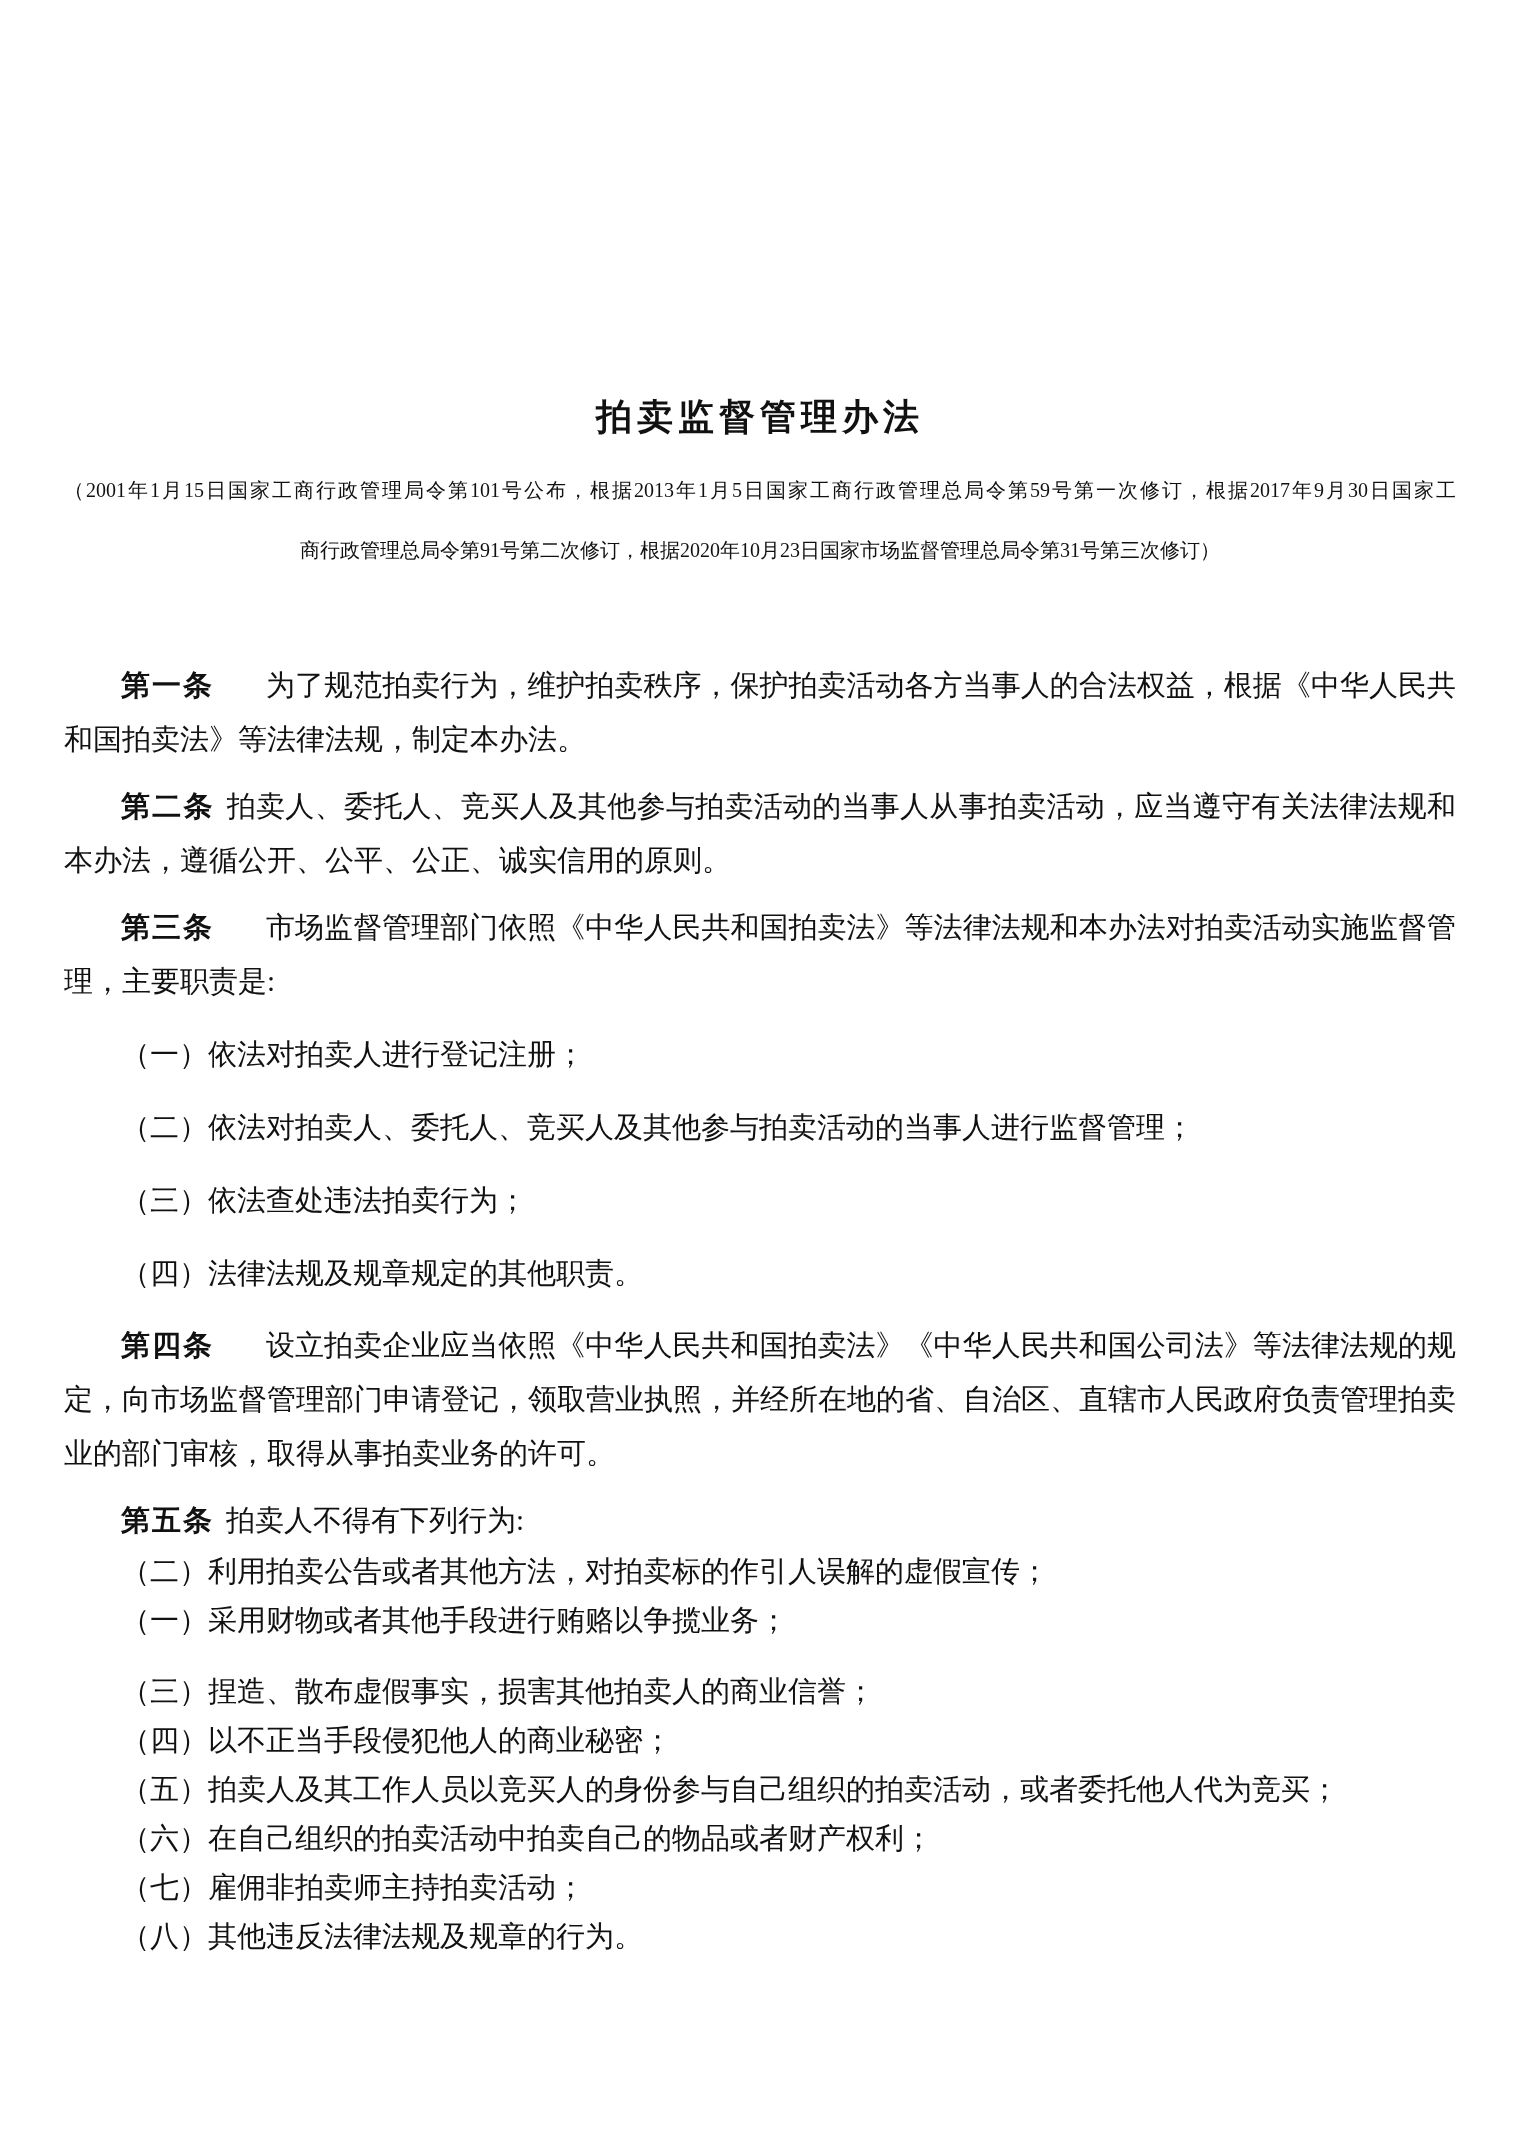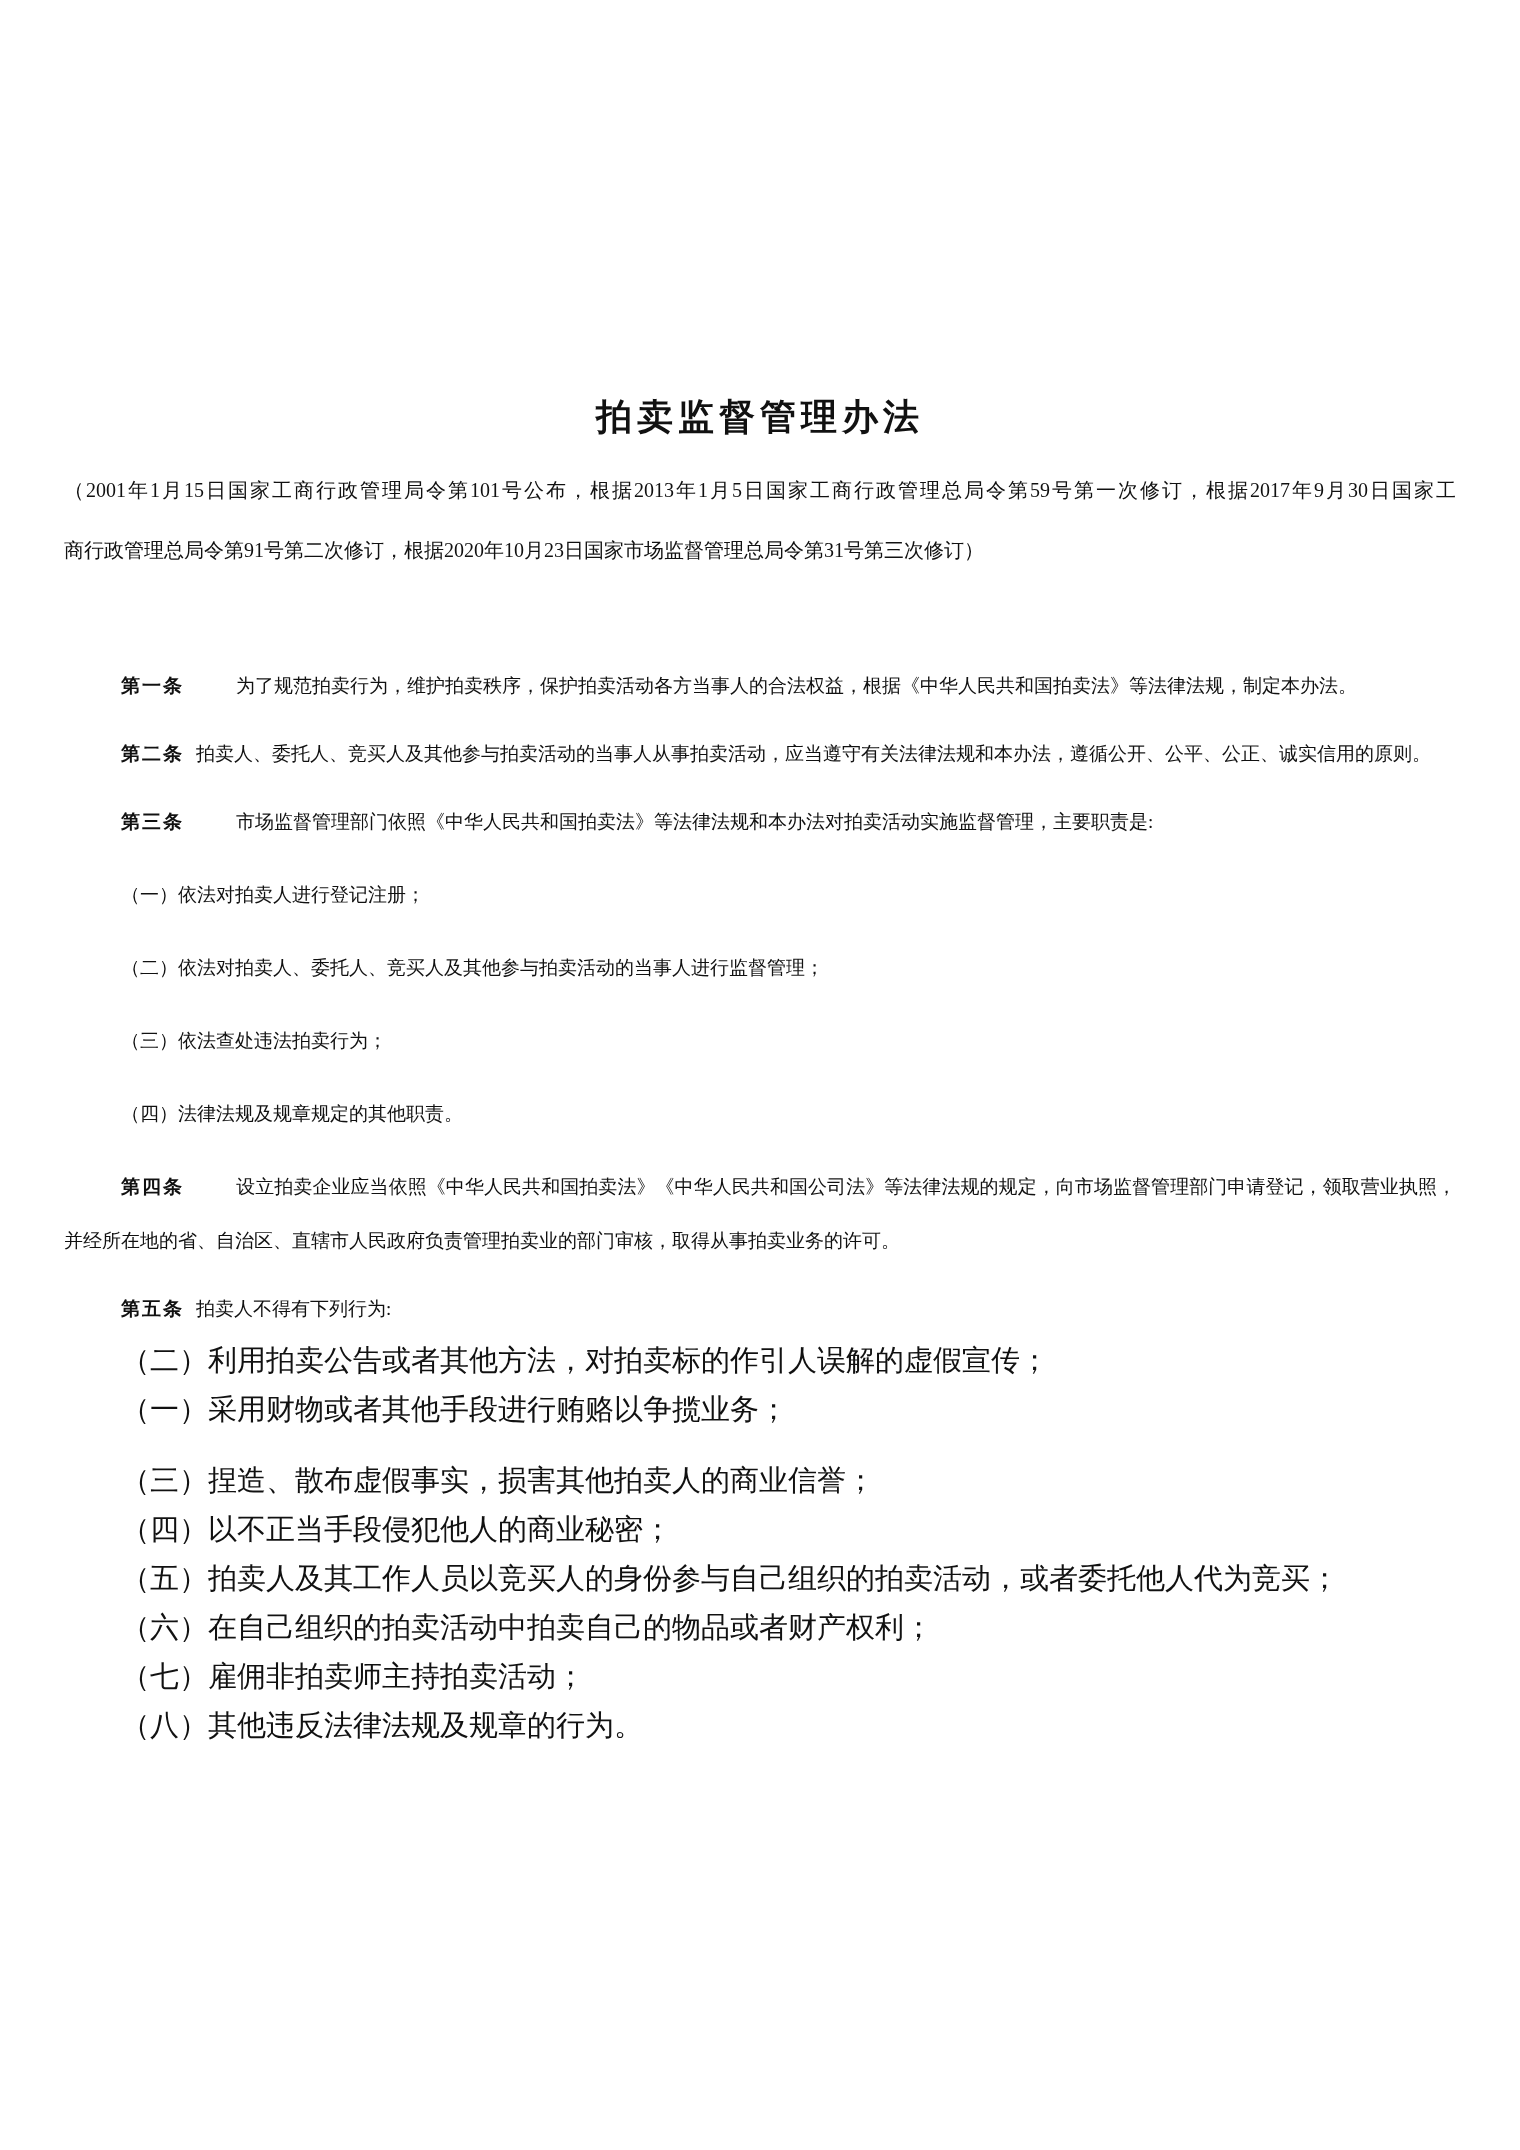--- a/index.html
+++ b/index.html
@@ -24,26 +24,26 @@
     font-size: 36px;
     font-weight: bold;
     letter-spacing: 5px;
     font-family: "DejaVu Serif", "Liberation Serif", serif;
   }
 
   
   .preamble { margin-top: 24px; font-size: 20px; line-height: 60px; }
   .preamble-line { min-height: 60px; }
   .justify-all { text-align: justify; text-align-last: justify; }
-  .centered { }
+  .centered { text-align: center; }
 
   
   .article {
     margin: 13px 0 0 0;
-    font-size: 19px;
+    font-size: 29px;
     line-height: 54px;
     text-align: justify;
     text-indent: 57px;
   }
   .article .label {
     font-weight: bold;
     letter-spacing: 2px;
     font-family: "DejaVu Sans", "Liberation Sans", sans-serif;
   }
   .g-wide   { margin-right: 52px; }

